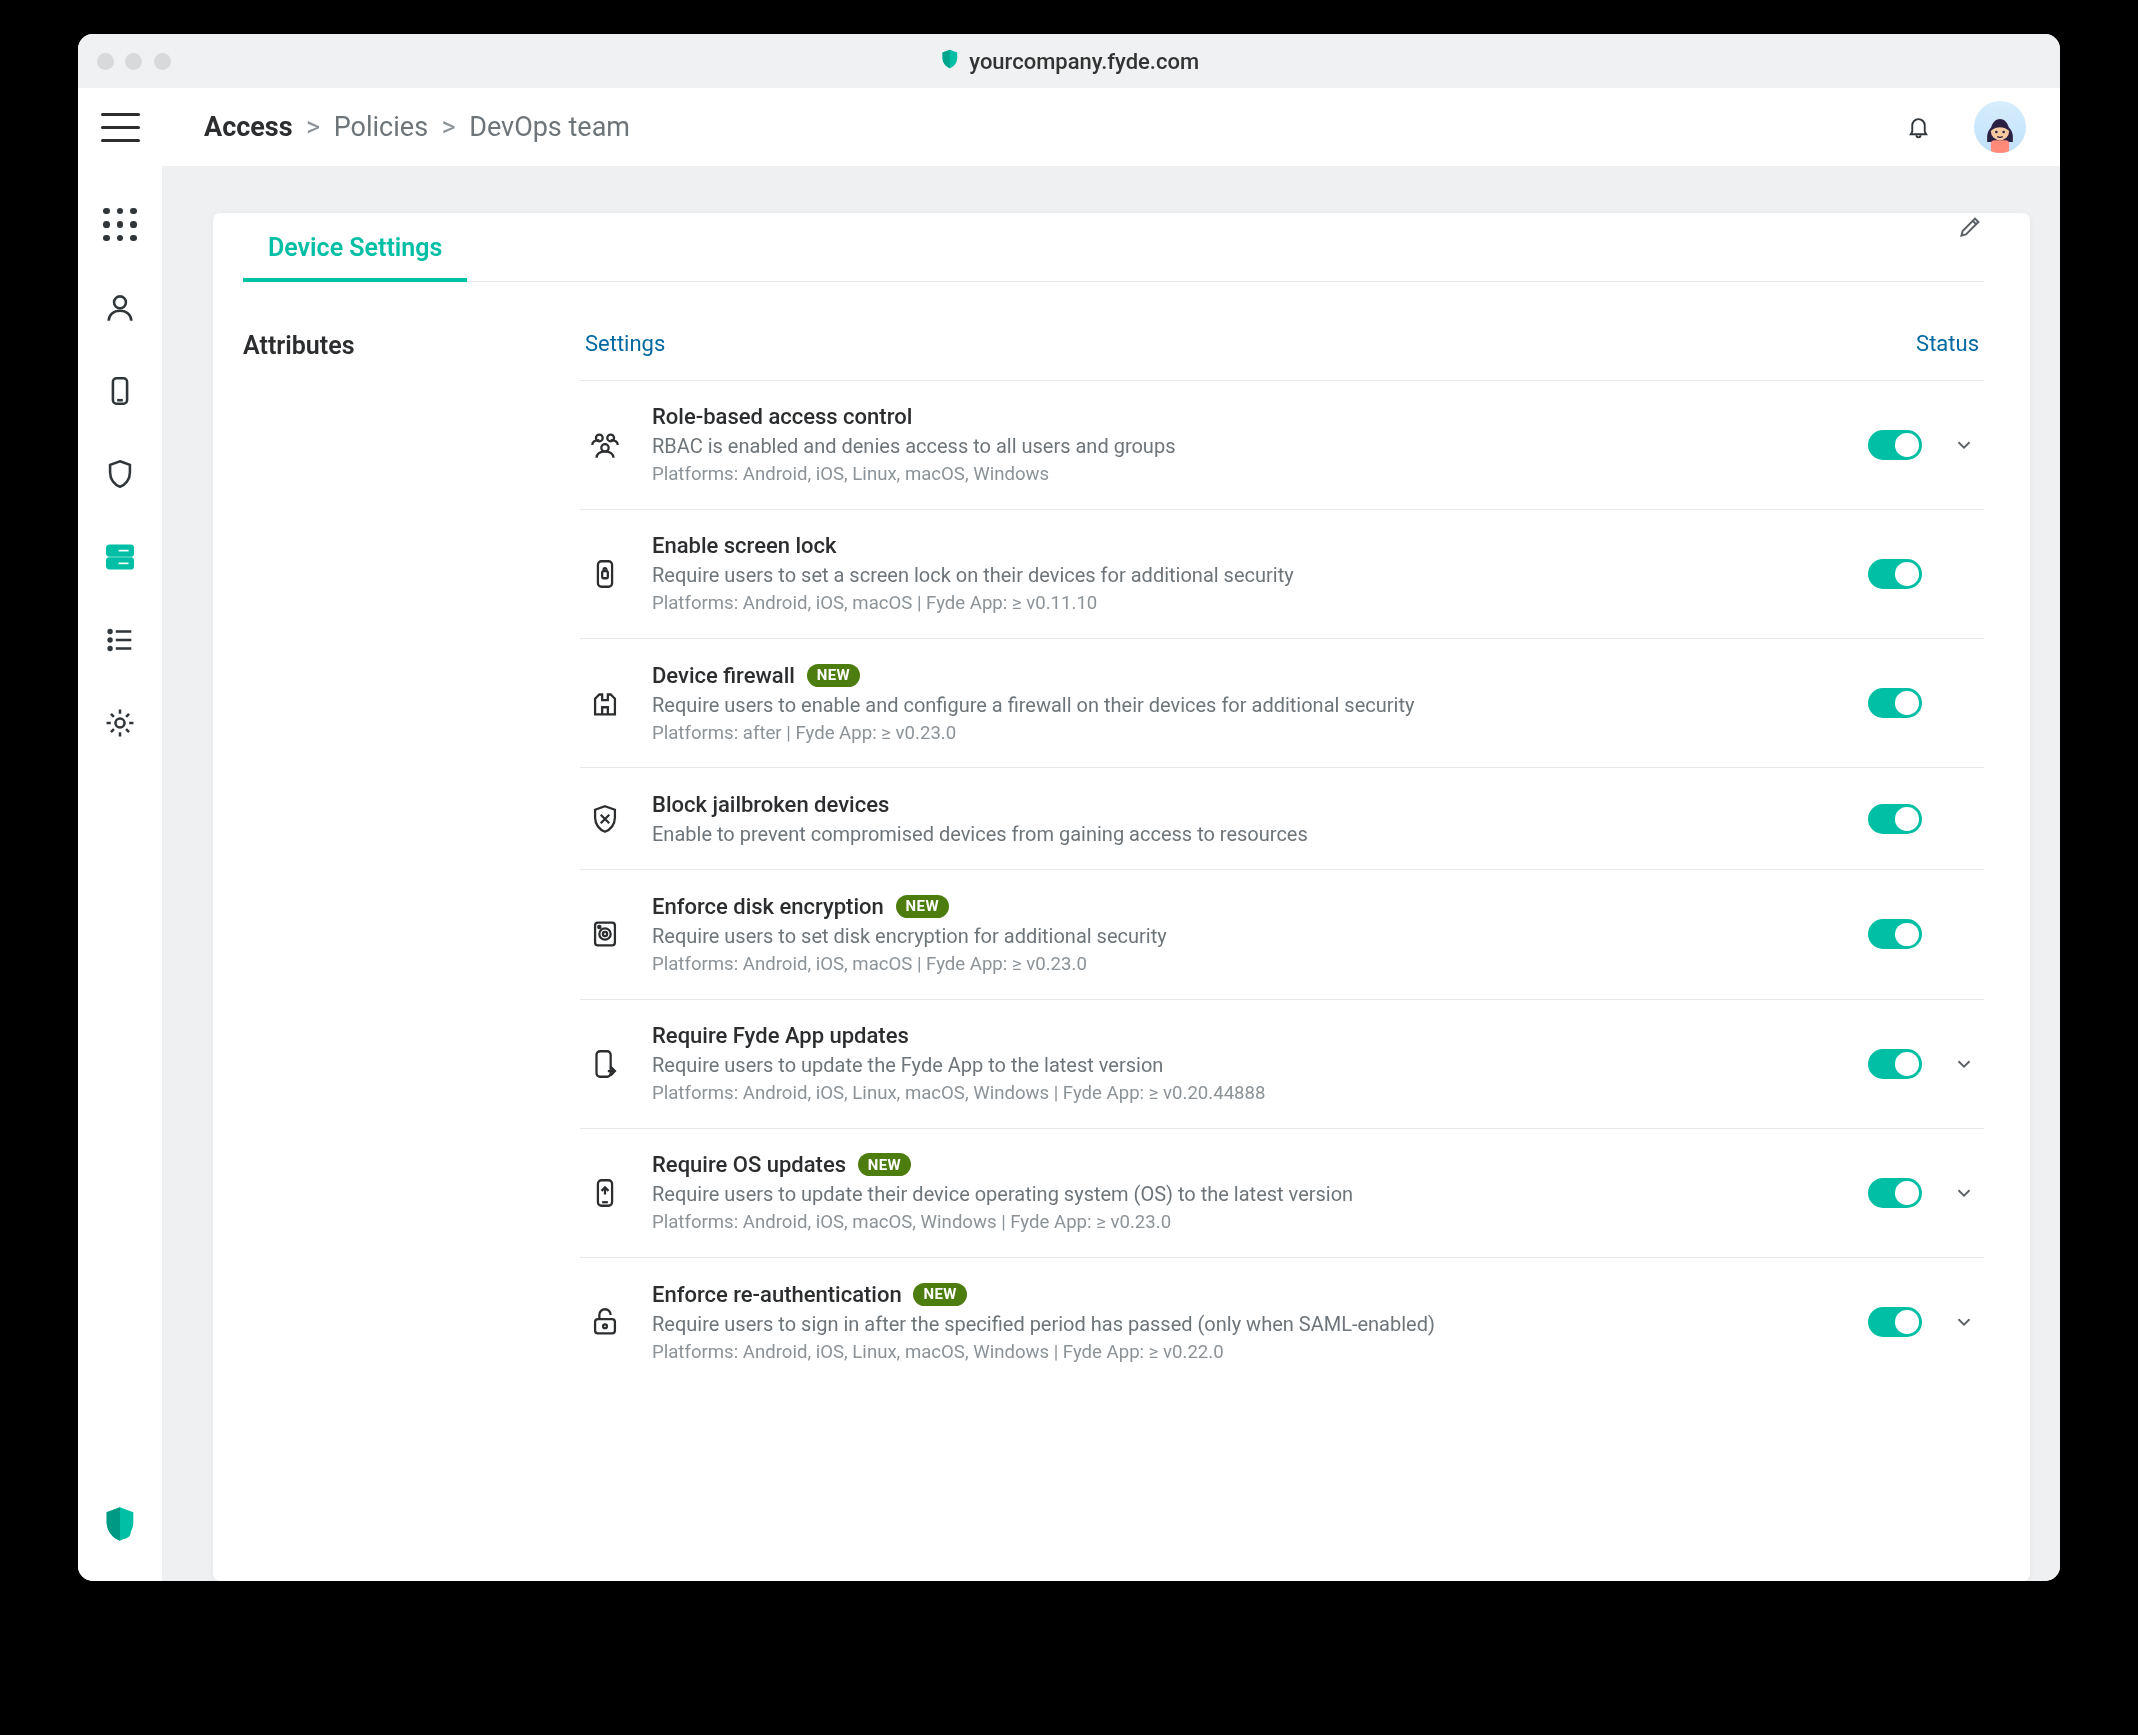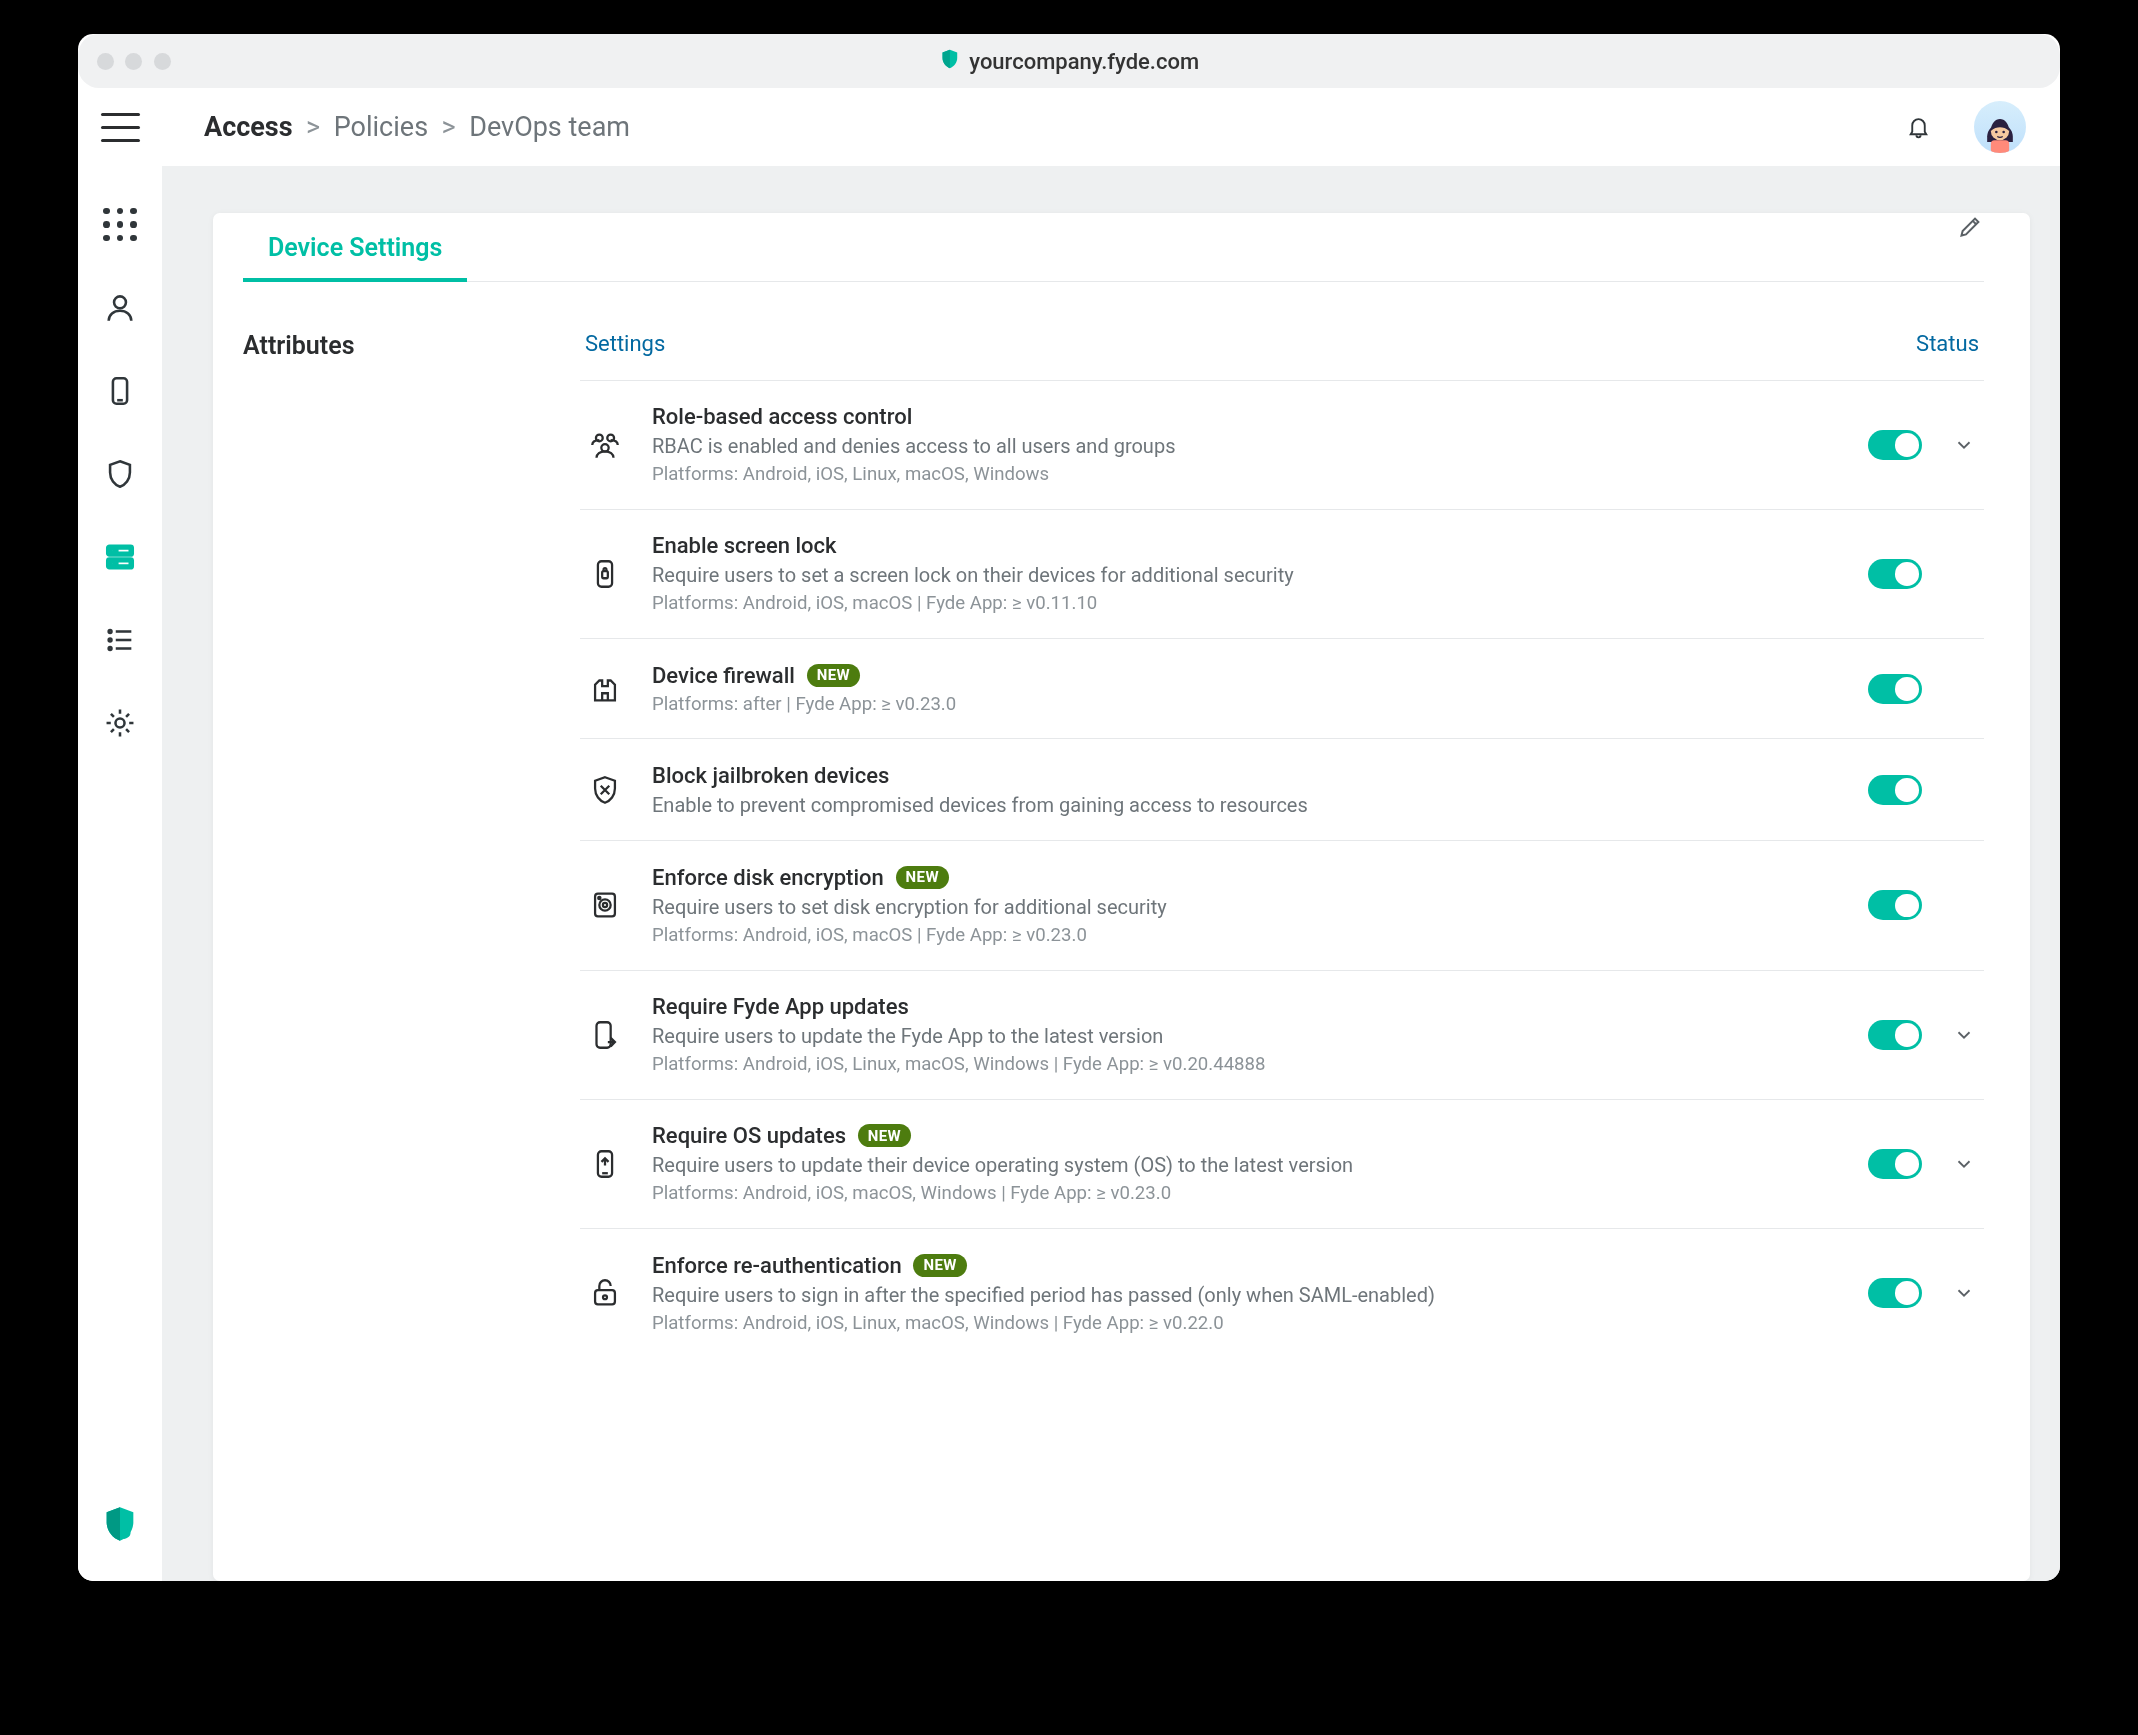--- a/index.html
+++ b/index.html
@@ -20,21 +20,20 @@
     overflow: hidden;
     box-shadow: 0 17px 51px rgba(0,0,0,.5);
   }
   .titlebar {
     height: 54px;
     background: #f0f1f2;
     display: flex;
     align-items: center;
     padding: 0 18.6px;
     position: relative;
-    border-radius: 21px;
   }
   .traffic { display: flex; gap: 11.8px; }
   .dot { width: 17px; height: 17px; border-radius: 50%; background: #d7d9db; }
   .addr { position: absolute; left: 50%; transform: translateX(-50%); display: flex; align-items: center; gap: 8.4px; font-size: 22px; color: #333; font-weight: 500;}
   .addr svg { width: 22px; height: 22px; }
   .app {
     display: flex;
     height: 1493px;
   }
   .rail {
@@ -334,20 +333,21 @@
                       <svg viewBox="0 0 24 24">
                         <path d="M5 20V9l3-3h2v4h4V6h2l3 3v11z"></path>
                         <path d="M10 20v-5h4v5"></path>
                       </svg>
                     </div>
                     <div class="s-body">
                       <div class="s-title">
                         <span>Device firewall</span>
                         <span class="badge">NEW</span>
                       </div>
+                      <div class="s-desc">Require users to enable and configure a firewall on their devices for additional security</div>
                       <div class="s-plat">Platforms: after | Fyde App: ≥ v0.23.0</div>
                     </div>
                     <div class="toggle"></div>
                     <div class="chev hidden">
                       <svg viewBox="0 0 24 24">
                         <polyline points="6 9 12 15 18 9"></polyline>
                       </svg>
                     </div>
                   </div>
                   <div class="setting">

